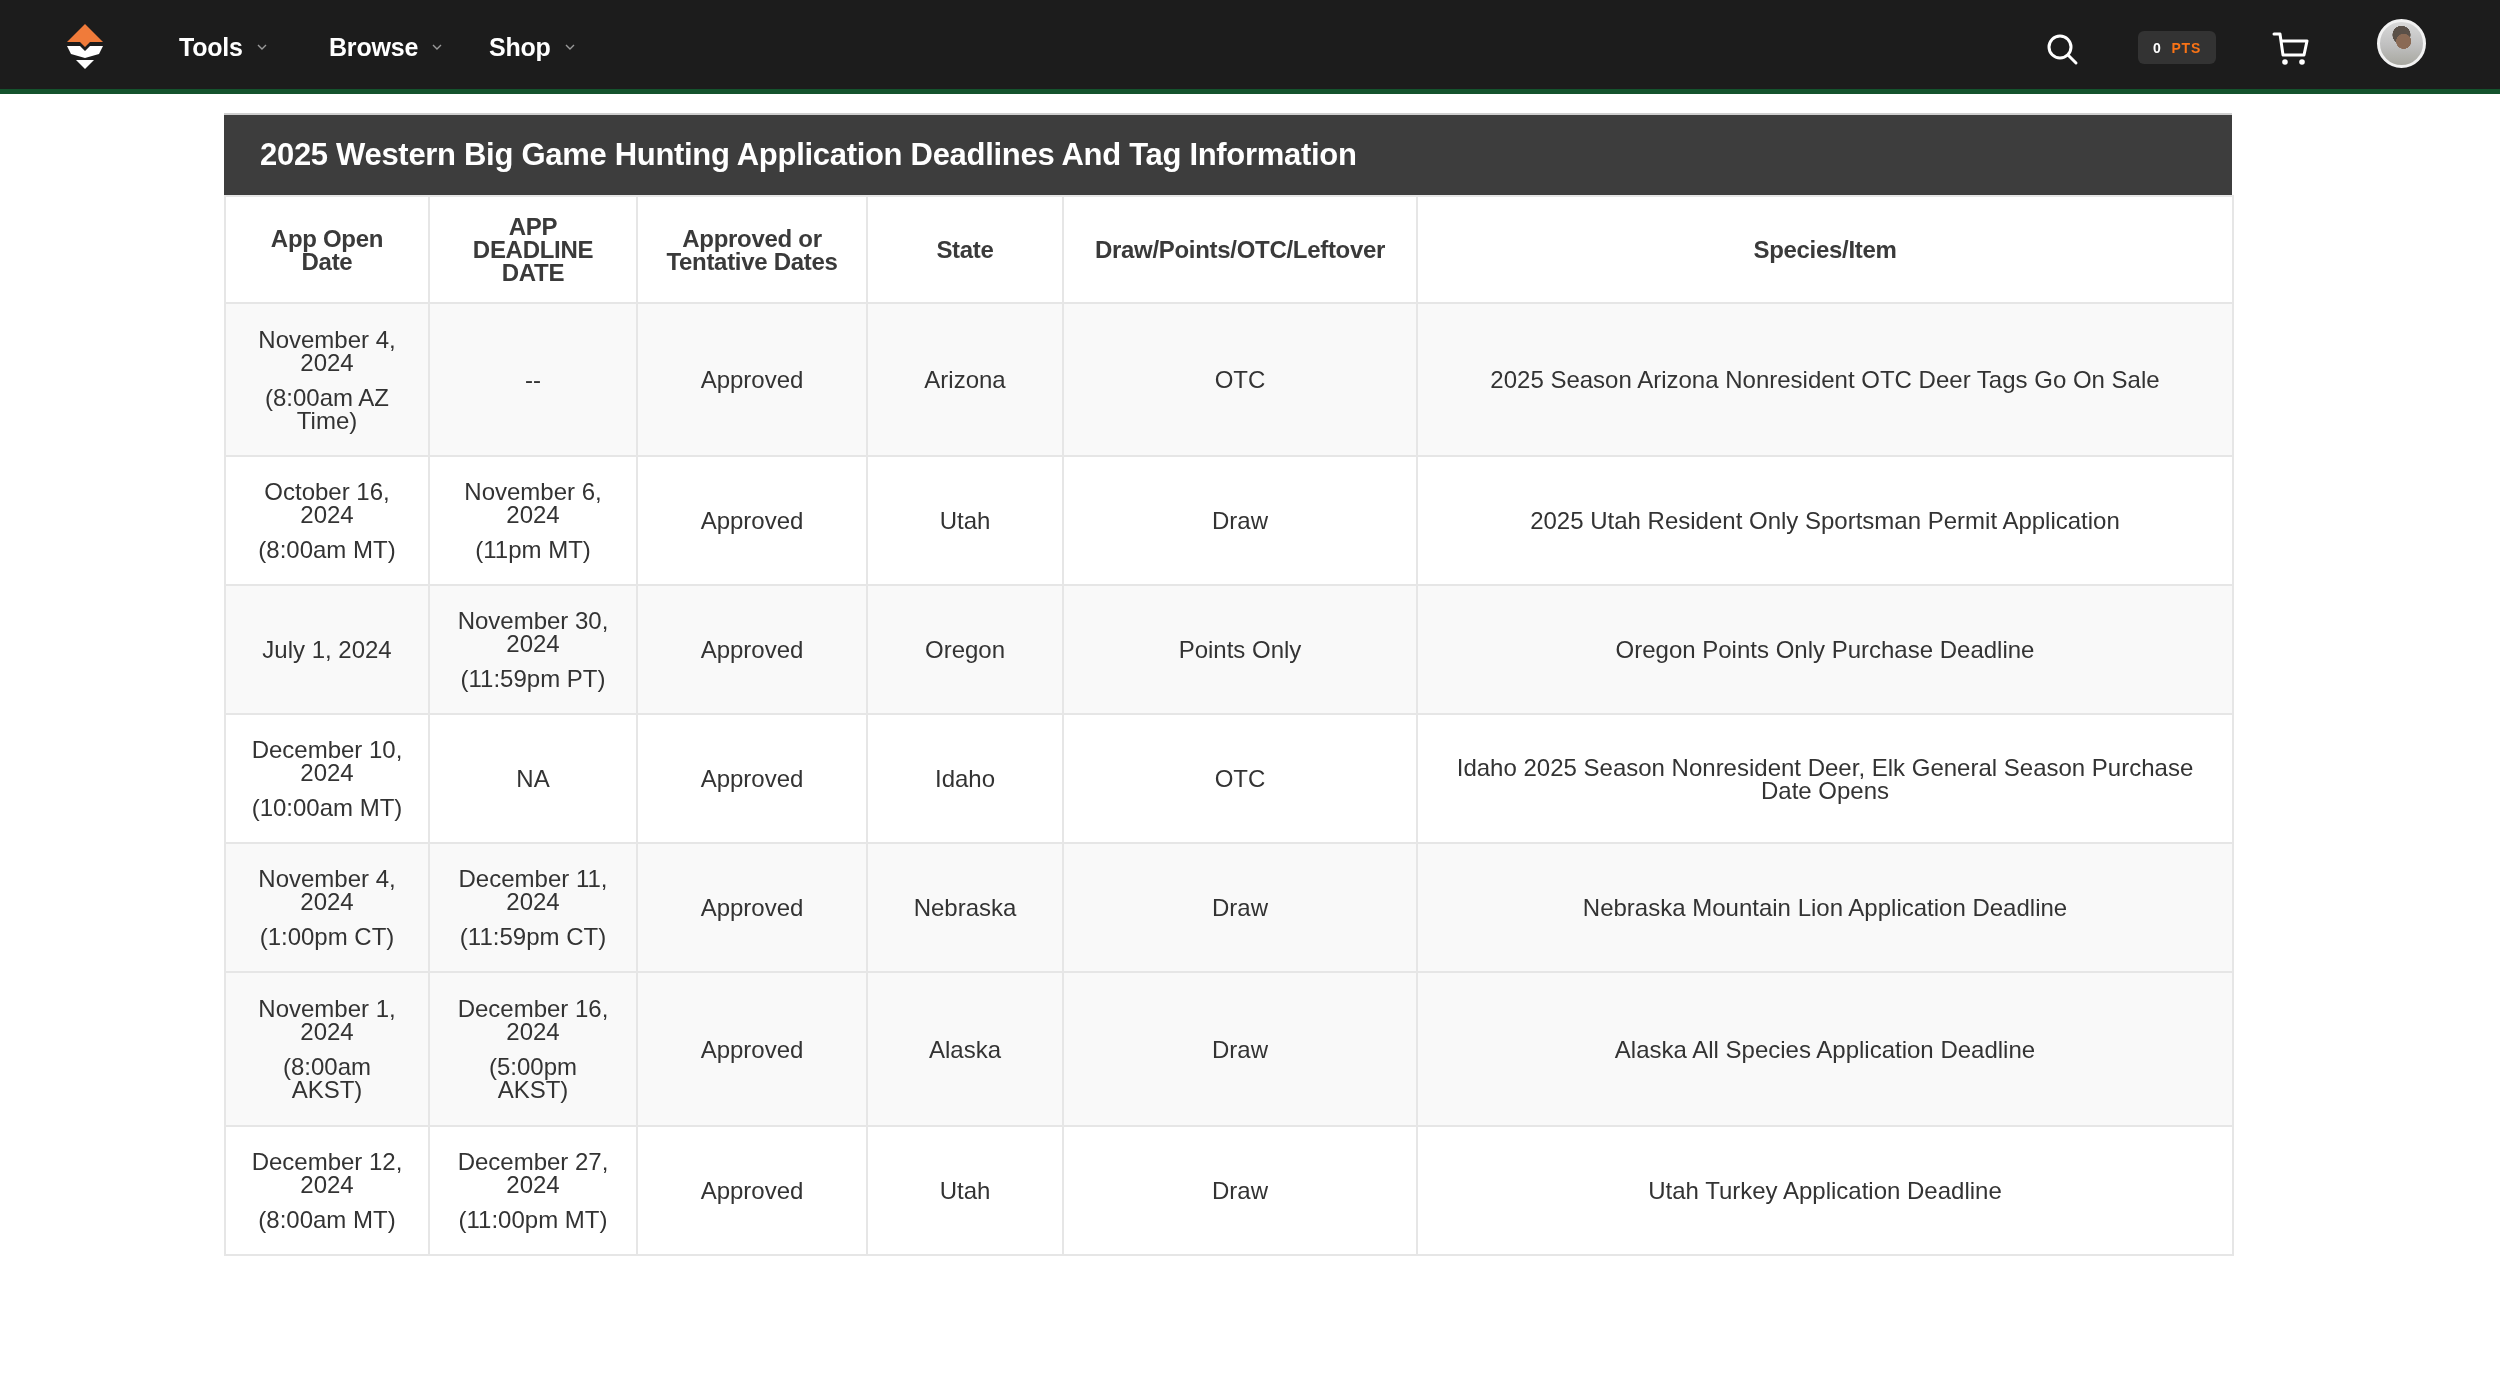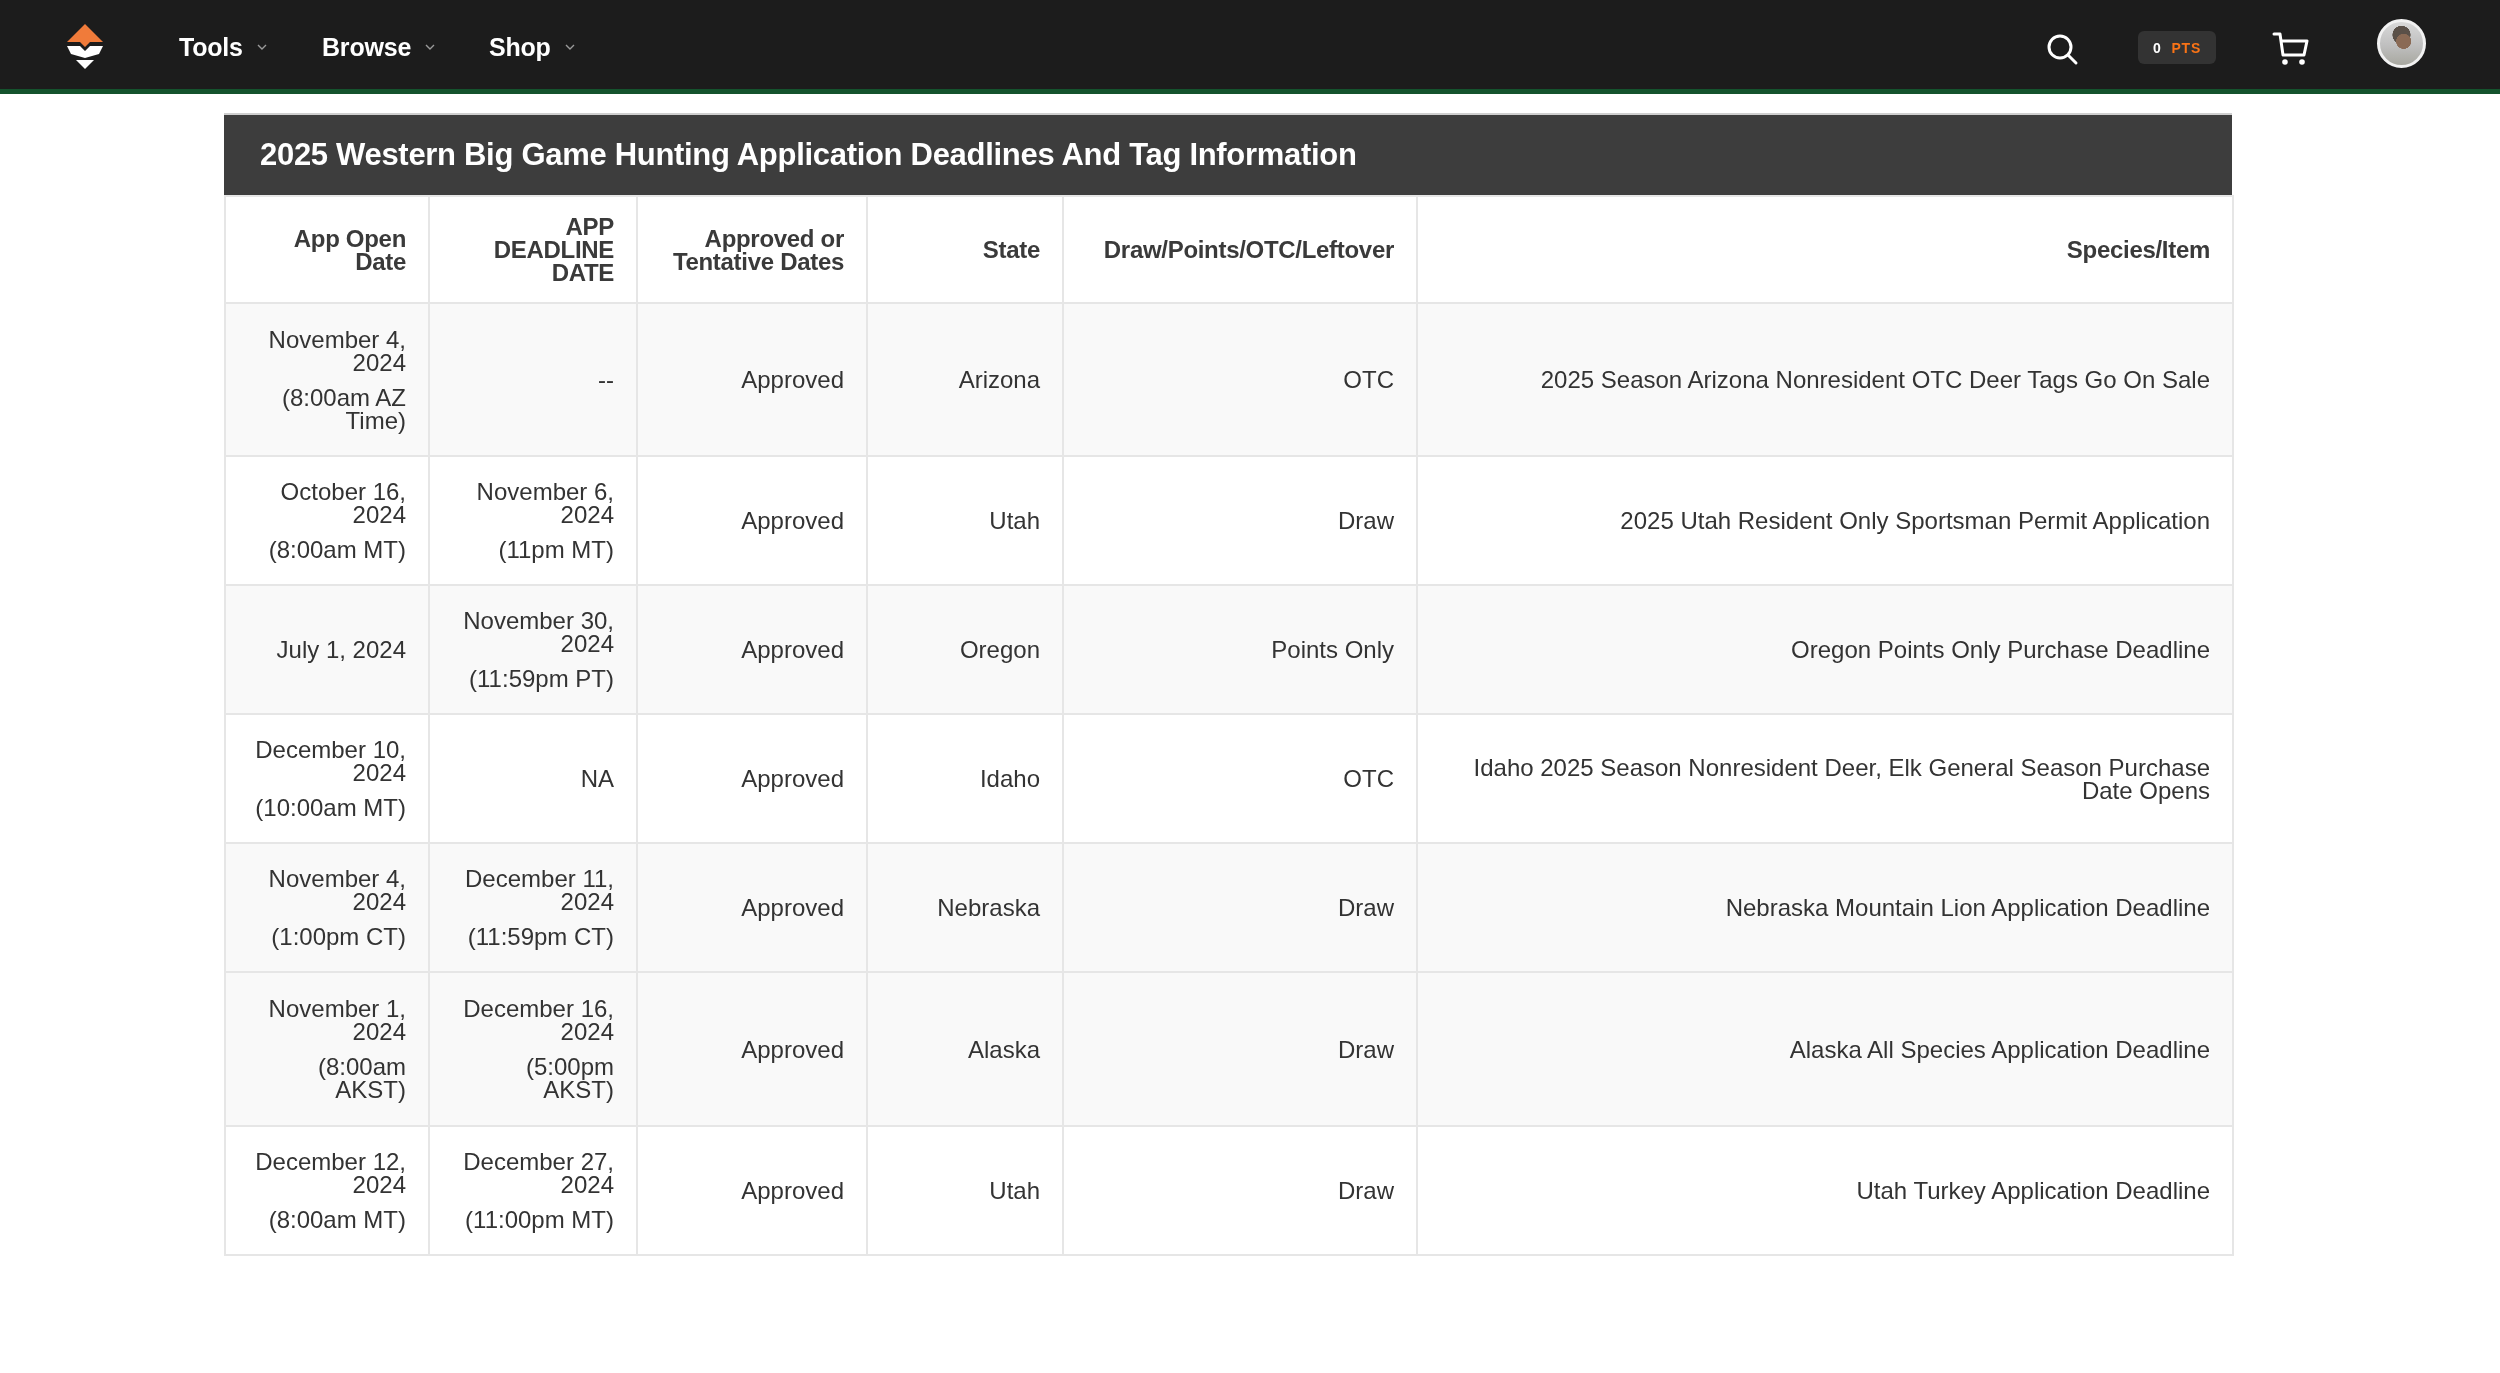--- a/index.html
+++ b/index.html
@@ -5,38 +5,38 @@
   * { box-sizing: border-box; margin: 0; padding: 0; }
   html, body { width: 2500px; height: 1373px; overflow: hidden; background: #ffffff; }
   body { font-family: "Liberation Sans", "DejaVu Sans", sans-serif; color: #333333; position: relative; }
 
   
   .nav { position: absolute; left: 0; top: 0; width: 2500px; height: 94px; background: #1c1c1c; border-bottom: 5px solid #14532d; }
   .logo { position: absolute; left: 63px; top: 24px; width: 44px; height: 46px; cursor: pointer; }
   .nav-item { position: absolute; top: 0; height: 94px; display: flex; align-items: center; color: #ffffff; font-weight: 700; font-size: 25px; cursor: pointer; letter-spacing: -0.2px; }
   .nav-item .chev { margin-left: 14px; width: 10px; height: 10px; display: inline-block; }
   .nav-tools { left: 179px; }
-  .nav-browse { left: 322px; text-align: center; }
+  .nav-browse { left: 329px; text-align: center; }
   .nav-shop { left: 489px; }
 
   .search-btn { position: absolute; left: 2044px; top: 31px; width: 36px; height: 36px; cursor: pointer; }
   .pts { position: absolute; left: 2138px; top: 31px; width: 78px; height: 33px; background: #333333; border-radius: 6px; display: flex; align-items: center; justify-content: center; gap: 10px; font-size: 14px; font-weight: 700; letter-spacing: 0.8px; cursor: pointer; }
   .pts .num { color: #ffffff; }
   .pts .lbl { color: #f97316; }
   .cart-btn { position: absolute; left: 2272px; top: 31px; width: 38px; height: 36px; cursor: pointer; }
   .avatar { position: absolute; left: 2377px; top: 19px; width: 49px; height: 49px; border-radius: 50%; border: 3px solid #f2f2f2; overflow: hidden; cursor: pointer;
             background: radial-gradient(circle at 55% 45%, #8a6a55 0 22%, transparent 23%), radial-gradient(circle at 50% 30%, #5a5048 0 24%, transparent 25%), linear-gradient(180deg, #d9d9d9 0%, #bfbfbf 55%, #a8a8a0 100%); }
 
   
   .table-wrap { position: absolute; left: 224px; top: 113px; width: 2008px; }
   .title-bar { height: 82px; background: #3d3d3d; border-top: 2px solid #cfcfcf; display: flex; align-items: center; padding-left: 36px; }
   .title-bar h1 { color: #ffffff; font-size: 31px; font-weight: 700; letter-spacing: -0.3px; }
 
   table { border-collapse: collapse; width: 2008px; table-layout: fixed; }
-  th, td { border: 2px solid #e6e6e6; text-align: right; vertical-align: middle; padding: 12px 22px; font-size: 24px; line-height: 23px; }
+  th, td { border: 2px solid #e6e6e6; text-align: center; vertical-align: middle; padding: 12px 22px; font-size: 24px; line-height: 23px; }
   th { font-weight: 700; color: #3a3a3a; height: 107px; background: #ffffff; letter-spacing: -0.3px; }
   td { color: #333333; }
   tr.odd td { background: #f9f9f9; }
   tr.even td { background: #ffffff; }
   .cell-time { display: block; margin-top: 12px; }
   .col1 { width: 204px; } .col2 { width: 208px; } .col3 { width: 230px; }
   .col4 { width: 196px; } .col5 { width: 354px; } .col6 { width: 816px; }
 </style>
 </head>
 <body>

